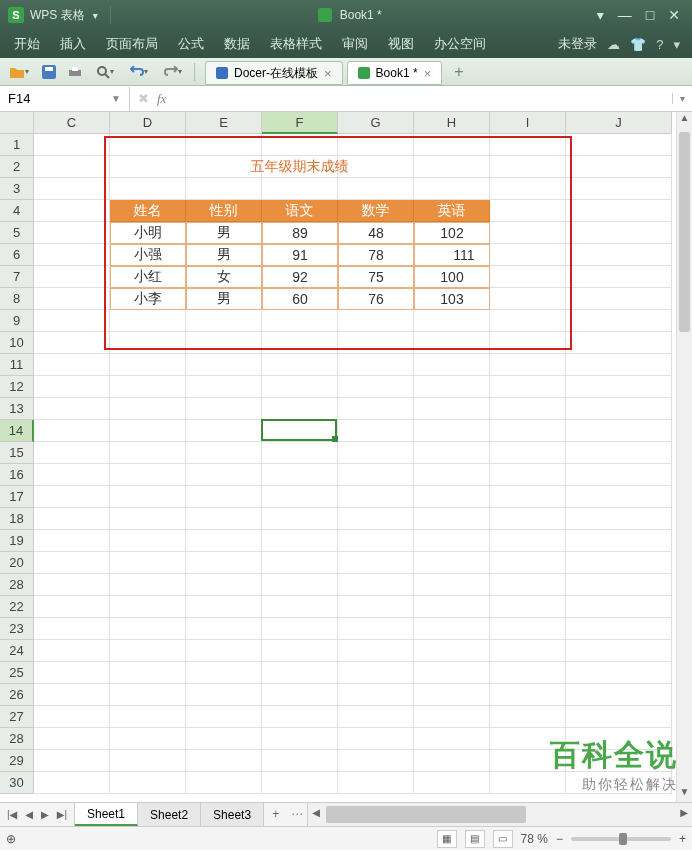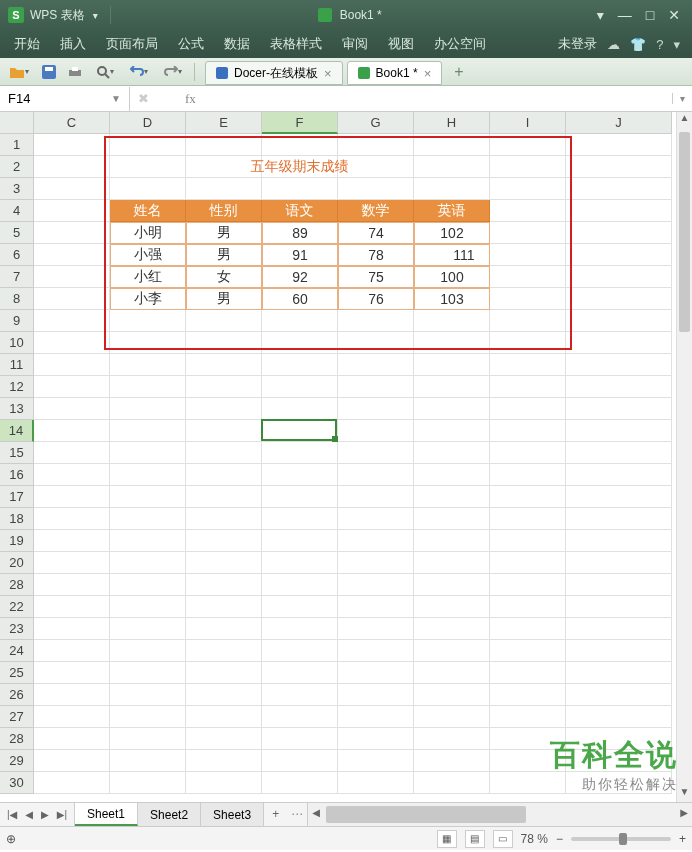--- a/index.html
+++ b/index.html
@@ -32,21 +32,21 @@
 .toolbar .doctab .tabico { width: 12px; height: 12px; background: #3aa04a; border-radius: 2px; }
 .toolbar .doctab .tabico.blue { background: #3a70c0; }
 .toolbar .doctab .close { color: #888; font-size: 13px; }
 .toolbar .plus { padding: 0 8px; color: #6a8a6a; font-size: 16px; cursor: pointer; }
 
 
 .formulabar { height: 26px; background: #fff; border-bottom: 1px solid #ccc; display: flex; align-items: center; }
 .formulabar .namebox { width: 130px; height: 24px; border-right: 1px solid #ccc; display: flex; align-items: center; padding: 0 8px; font-size: 13px; justify-content: space-between; }
 .formulabar .namebox .dd { color: #888; font-size: 10px; }
 .formulabar .fbtns { display: flex; align-items: center; gap: 8px; padding: 0 8px; color: #888; font-size: 13px; }
-.formulabar .fx { font-family: serif; margin-left: 28px; }
+.formulabar .fx { font-style: italic; font-family: serif; }
 .formulabar .finput { flex: 1; padding: 0 6px; font-size: 13px; }
 .formulabar .expand { width: 20px; text-align: center; color: #888; font-size: 10px; border-left: 1px solid #ccc; }
 
 
 .gridwrap { position: relative; height: 690px; display: flex; background: #fff; }
 .corner { width: 34px; height: 22px; background: #e8ece8; border-right: 1px solid #ccc; border-bottom: 1px solid #ccc; position: absolute; left: 0; top: 0; z-index: 3; }
 .colheads { position: absolute; left: 34px; top: 0; right: 16px; height: 22px; display: flex; z-index: 2; }
 .colheads .ch { background: #e8ece8; border-right: 1px solid #ccc; border-bottom: 1px solid #ccc; display: flex; align-items: center; justify-content: center; font-size: 13px; color: #444; }
 .colheads .ch.sel { background: #cce4c0; border-bottom: 2px solid #4a9a4a; }
 .rowheads { position: absolute; left: 0; top: 22px; width: 34px; bottom: 0; z-index: 2; }
@@ -287,21 +287,21 @@
         <div class="cell hdrcell" style="width: 76px;">数学</div>
         <div class="cell hdrcell" style="width: 76px;">英语</div>
         <div class="cell" style="width: 76px;"></div>
         <div class="cell" style="width: 106px;"></div>
       </div>
       <div class="row">
         <div class="cell" style="width: 76px;"></div>
         <div class="cell datacell" style="width: 76px;">小明</div>
         <div class="cell datacell" style="width: 76px;">男</div>
         <div class="cell datacell" style="width: 76px;">89</div>
-        <div class="cell datacell" style="width: 76px;">74</div>
+        <div class="cell datacell" style="width: 76px;">48</div>
         <div class="cell datacell" style="width: 76px;">102</div>
         <div class="cell" style="width: 76px;"></div>
         <div class="cell" style="width: 106px;"></div>
       </div>
       <div class="row">
         <div class="cell" style="width: 76px;"></div>
         <div class="cell datacell" style="width: 76px;">小强</div>
         <div class="cell datacell" style="width: 76px;">男</div>
         <div class="cell datacell" style="width: 76px;">91</div>
         <div class="cell datacell" style="width: 76px;">78</div>

